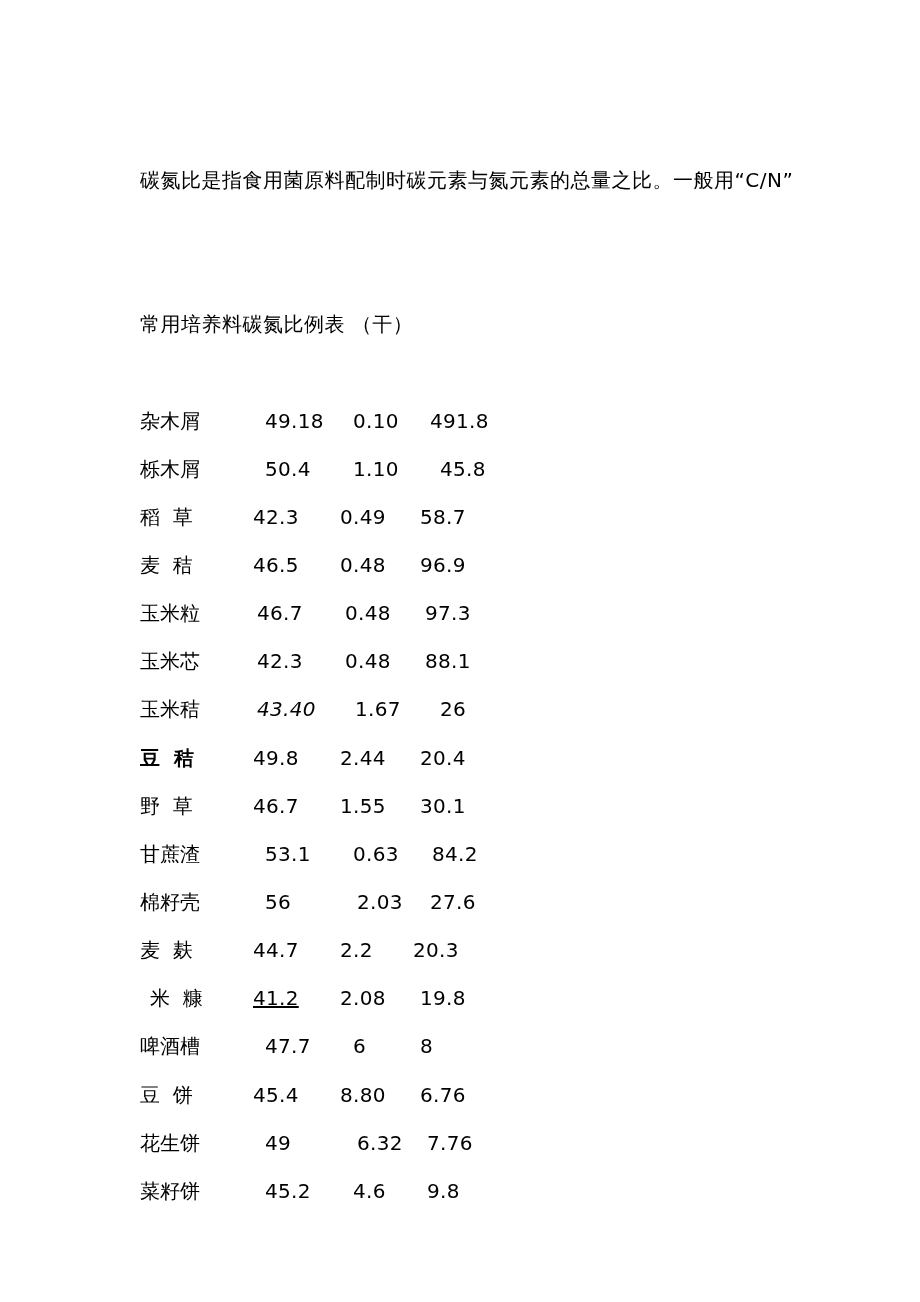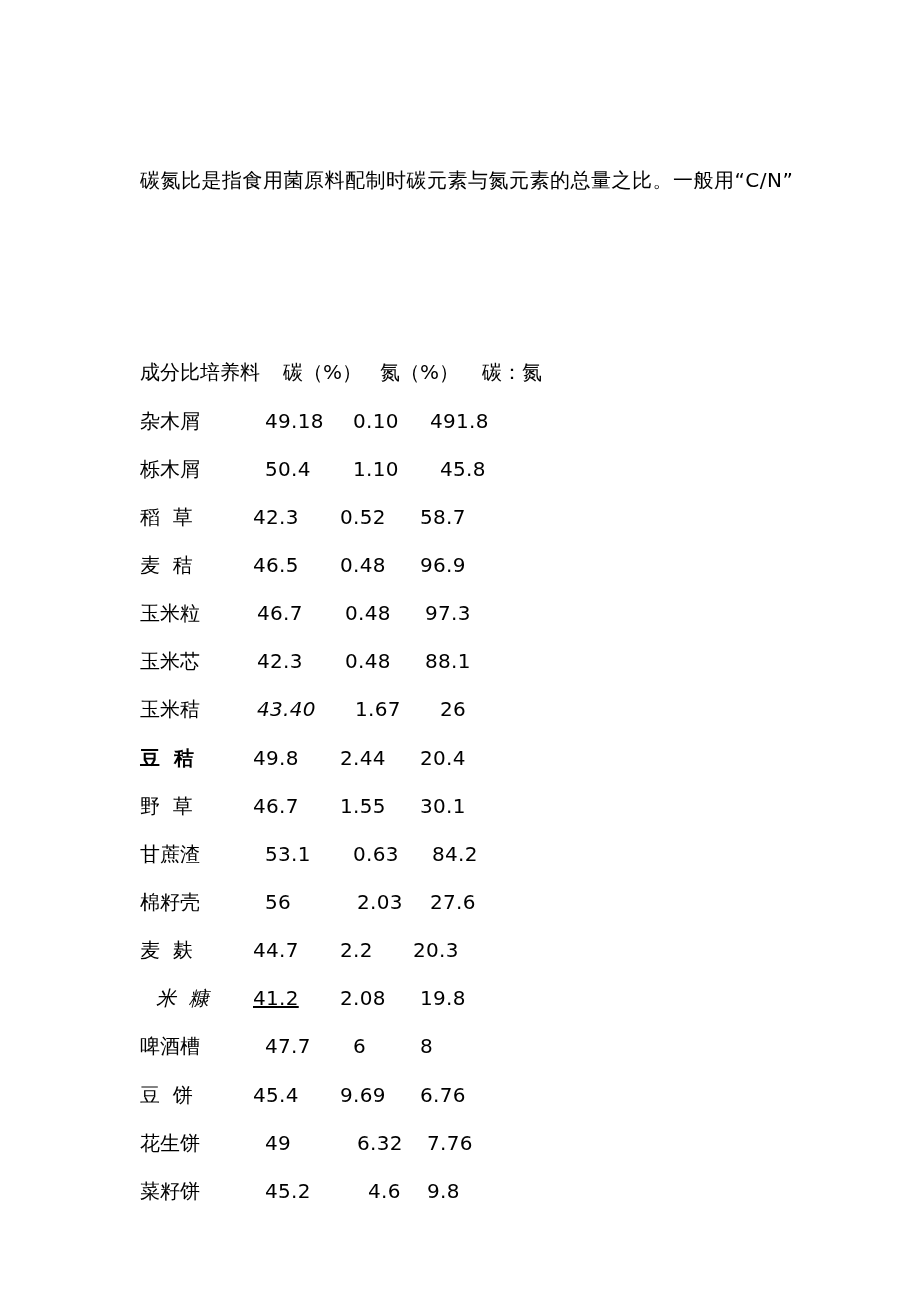--- a/index.html
+++ b/index.html
@@ -17,45 +17,40 @@
   .row span { position: absolute; top: 0; white-space: nowrap; }
   .num { font-family: "DejaVu Sans", "Liberation Sans", sans-serif; font-size: 20px; letter-spacing: 0.3px; }
 </style>
 </head>
 <body>
 
 <div class="page">
 
   <div class="line" style="top:124px;">碳氮比是指食用菌原料配制时碳元素与氮元素的总量之比。一般用“C/N”</div>
 
+  <div class="line" style="top:268px;">常用培养料碳氮比例表 （干）</div>
 
-  <div class="row" style="top:316px;">
-    <span style="left:0px;">成分比培养料</span>
-    <span style="left:143px;">碳（%）</span>
-    <span style="left:240px;">氮（%）</span>
-    <span style="left:342px;">碳：氮</span>
-  </div>
 
   <div id="table-body">
       <div class="row" style="top: 365px;">
         <span style="left: 0px; white-space: pre;">杂木屑</span>
         <span class="num" style="left: 125px;">49.18</span>
         <span class="num" style="left: 213px;">0.10</span>
         <span class="num" style="left: 290px;">491.8</span>
       </div>
       <div class="row" style="top: 413px;">
         <span style="left: 0px; white-space: pre;">栎木屑</span>
         <span class="num" style="left: 125px;">50.4</span>
         <span class="num" style="left: 213px;">1.10</span>
         <span class="num" style="left: 300px;">45.8</span>
       </div>
       <div class="row" style="top: 461px;">
         <span style="left: 0px; white-space: pre;">稻  草</span>
         <span class="num" style="left: 113px;">42.3</span>
-        <span class="num" style="left: 200px;">0.52</span>
+        <span class="num" style="left: 200px;">0.49</span>
         <span class="num" style="left: 280px;">58.7</span>
       </div>
       <div class="row" style="top: 509px;">
         <span style="left: 0px; white-space: pre;">麦  秸</span>
         <span class="num" style="left: 113px;">46.5</span>
         <span class="num" style="left: 200px;">0.48</span>
         <span class="num" style="left: 280px;">96.9</span>
       </div>
       <div class="row" style="top: 557px;">
         <span style="left: 0px; white-space: pre;">玉米粒</span>
@@ -99,43 +94,43 @@
         <span class="num" style="left: 217px;">2.03</span>
         <span class="num" style="left: 290px;">27.6</span>
       </div>
       <div class="row" style="top: 894px;">
         <span style="left: 0px; white-space: pre;">麦  麸</span>
         <span class="num" style="left: 113px;">44.7</span>
         <span class="num" style="left: 200px;">2.2</span>
         <span class="num" style="left: 273px;">20.3</span>
       </div>
       <div class="row" style="top: 942px;">
-        <span style="left: 16px; white-space: pre; font-style: italic;">米  糠</span>
+        <span style="left: 10px; white-space: pre;">米  糠</span>
         <span class="num" style="left: 113px; text-decoration: underline;">41.2</span>
         <span class="num" style="left: 200px;">2.08</span>
         <span class="num" style="left: 280px;">19.8</span>
       </div>
       <div class="row" style="top: 990px;">
         <span style="left: 0px; white-space: pre;">啤酒槽</span>
         <span class="num" style="left: 125px;">47.7</span>
         <span class="num" style="left: 213px;">6</span>
         <span class="num" style="left: 280px;">8</span>
       </div>
       <div class="row" style="top: 1039px;">
         <span style="left: 0px; white-space: pre;">豆  饼</span>
         <span class="num" style="left: 113px;">45.4</span>
-        <span class="num" style="left: 200px;">9.69</span>
+        <span class="num" style="left: 200px;">8.80</span>
         <span class="num" style="left: 280px;">6.76</span>
       </div>
       <div class="row" style="top: 1087px; text-align: right;">
         <span style="left: 0px; white-space: pre;">花生饼</span>
         <span class="num" style="left: 125px;">49</span>
         <span class="num" style="left: 217px;">6.32</span>
         <span class="num" style="left: 287px;">7.76</span>
       </div>
       <div class="row" style="top: 1135px;">
         <span style="left: 0px; white-space: pre;">菜籽饼</span>
         <span class="num" style="left: 125px;">45.2</span>
-        <span class="num" style="left: 228px;">4.6</span>
+        <span class="num" style="left: 213px;">4.6</span>
         <span class="num" style="left: 287px;">9.8</span>
       </div>
     </div>
 </div>
 
 </body></html>

